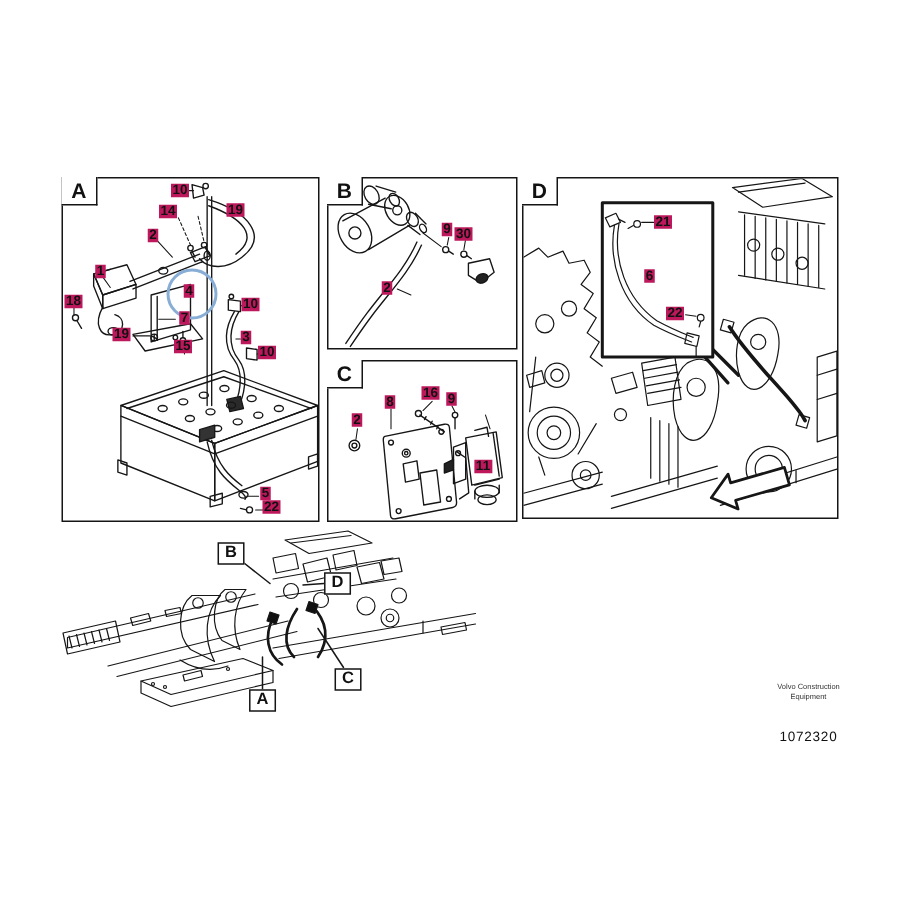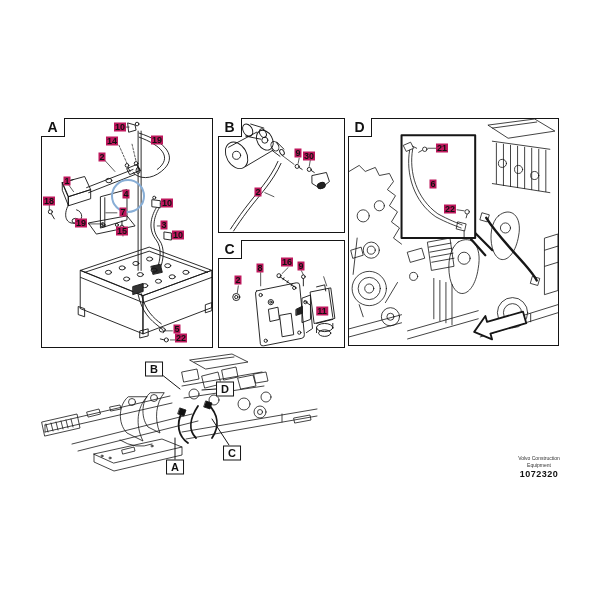--- a/index.html
+++ b/index.html
@@ -20,21 +20,21 @@
            line-height:1;background:#be185d;padding:0 1px;z-index:4;white-space:nowrap;}
   .layer{position:absolute;left:0;top:0;width:100%;height:100%;z-index:3;}
   .highlight-circle{position:absolute;left:69px;top:60px;width:30px;height:30px;
                     border:2.5px solid #88aed6;border-radius:50%;z-index:2;}
   #overview{position:absolute;left:32px;top:352px;width:290px;height:143px;}
   .marker{position:absolute;transform:translate(-50%,-50%);border:1.6px solid #151515;
           background:#fff;font-weight:bold;font-size:11px;line-height:1;
           padding:1px 4px;z-index:4;}
   #pub-block{position:absolute;left:496px;top:455px;width:86px;text-align:center;}
   .pub-line{font-size:5px;line-height:1.3;color:#333;}
-  #figure-number{font-size:9px;font-weight:bold;letter-spacing:.5px;margin-top:1px;}
+  #figure-number{font-size:9px;font-weight:normal;letter-spacing:.5px;margin-top:18px;}
 </style>
 </head>
 <body>
 
 <div id="canvas">
 
   <div class="panel" id="panel-a">
     <div class="panel-label">A</div>
     <div class="art">
       <svg viewBox="0 0 168 226" fill="none" stroke="#161616" stroke-width="0.9" stroke-linecap="round" stroke-linejoin="round">

